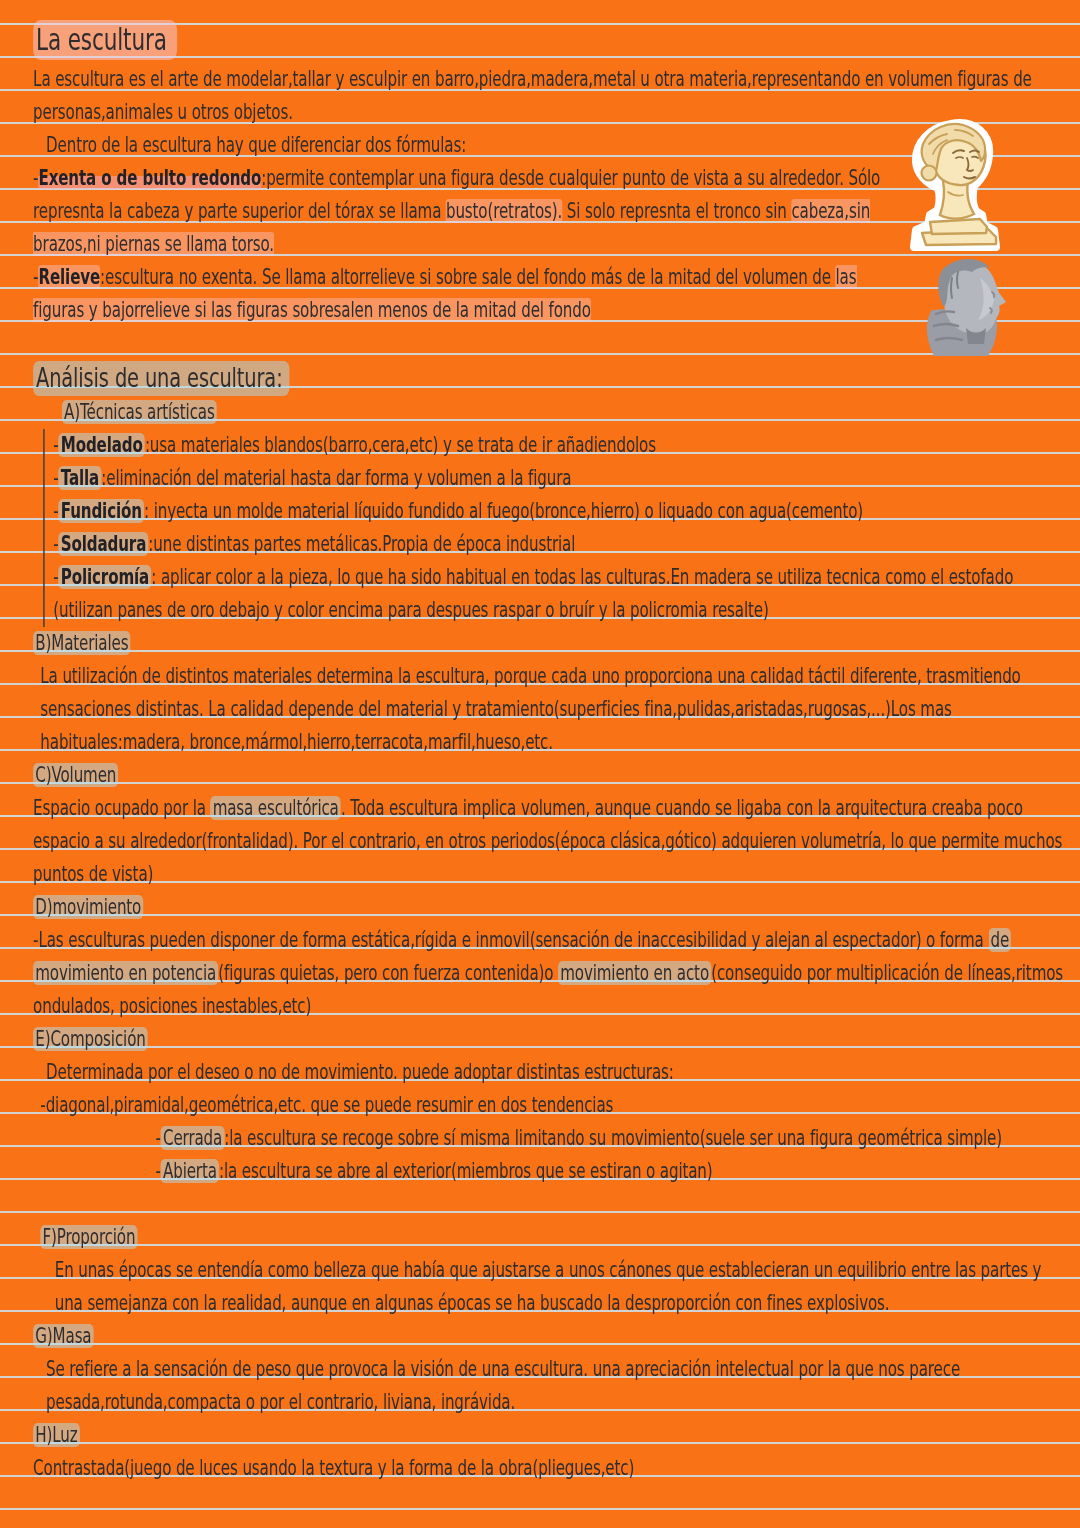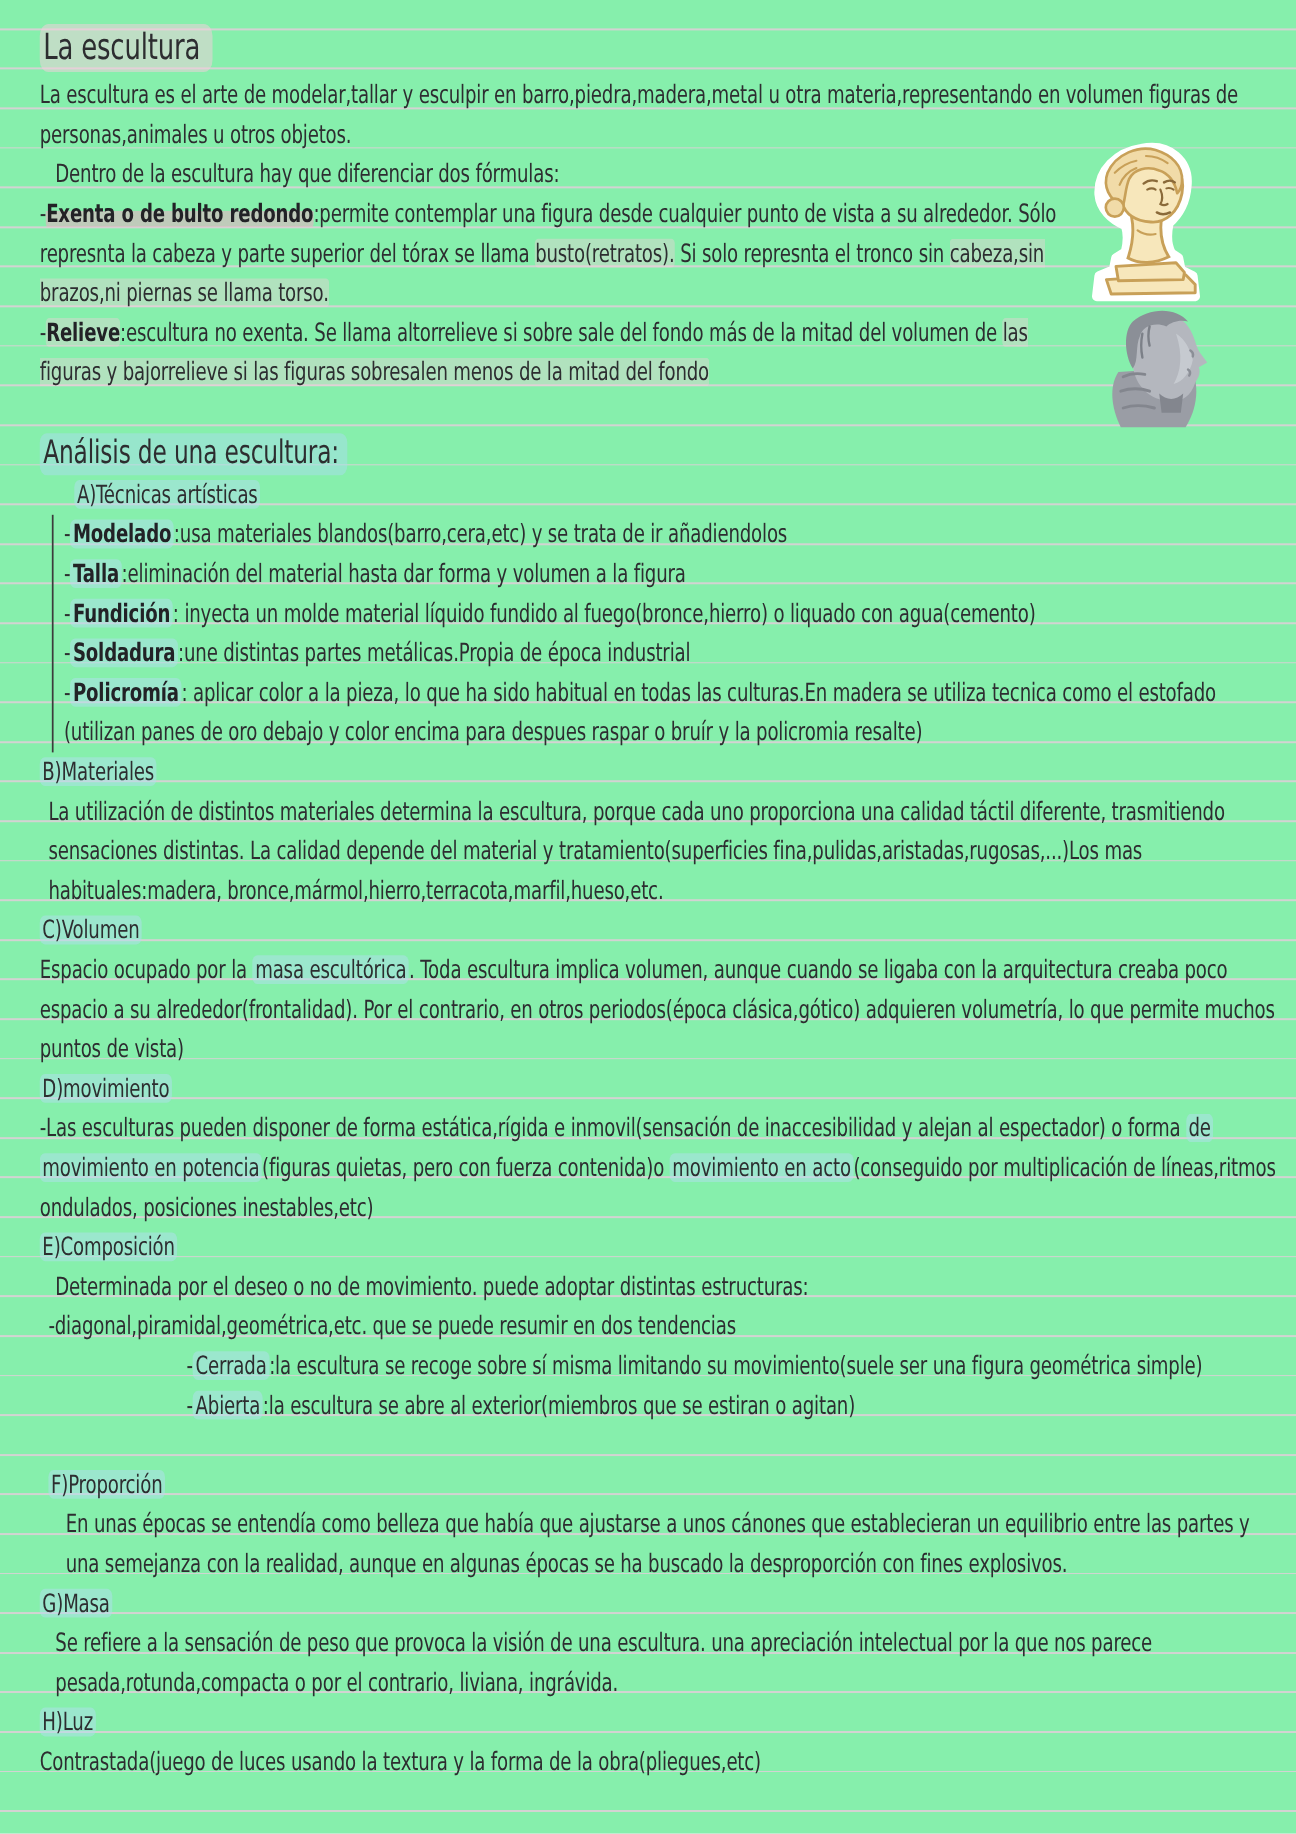--- a/index.html
+++ b/index.html
@@ -1,20 +1,20 @@
 <!DOCTYPE html>
 <html><head>
 <meta charset="utf-8">
 <style>
   html,body{margin:0;padding:0;background:#e9e9e9;}
   .page{
     position:relative;
     width:1080px;height:1528px;
     margin:0 auto;
-    background:#86efac;
+    background:#f97316;
     overflow:hidden;
     font-family:"DejaVu Sans","Liberation Sans",sans-serif;
     color:#2d2d30;
   }
   
   .rules{
     position:absolute;inset:0;
     background:repeating-linear-gradient(to bottom, transparent 0 31.5px, #d3d3d2 31.5px 33px);
     background-position:0 -8px;
   }

